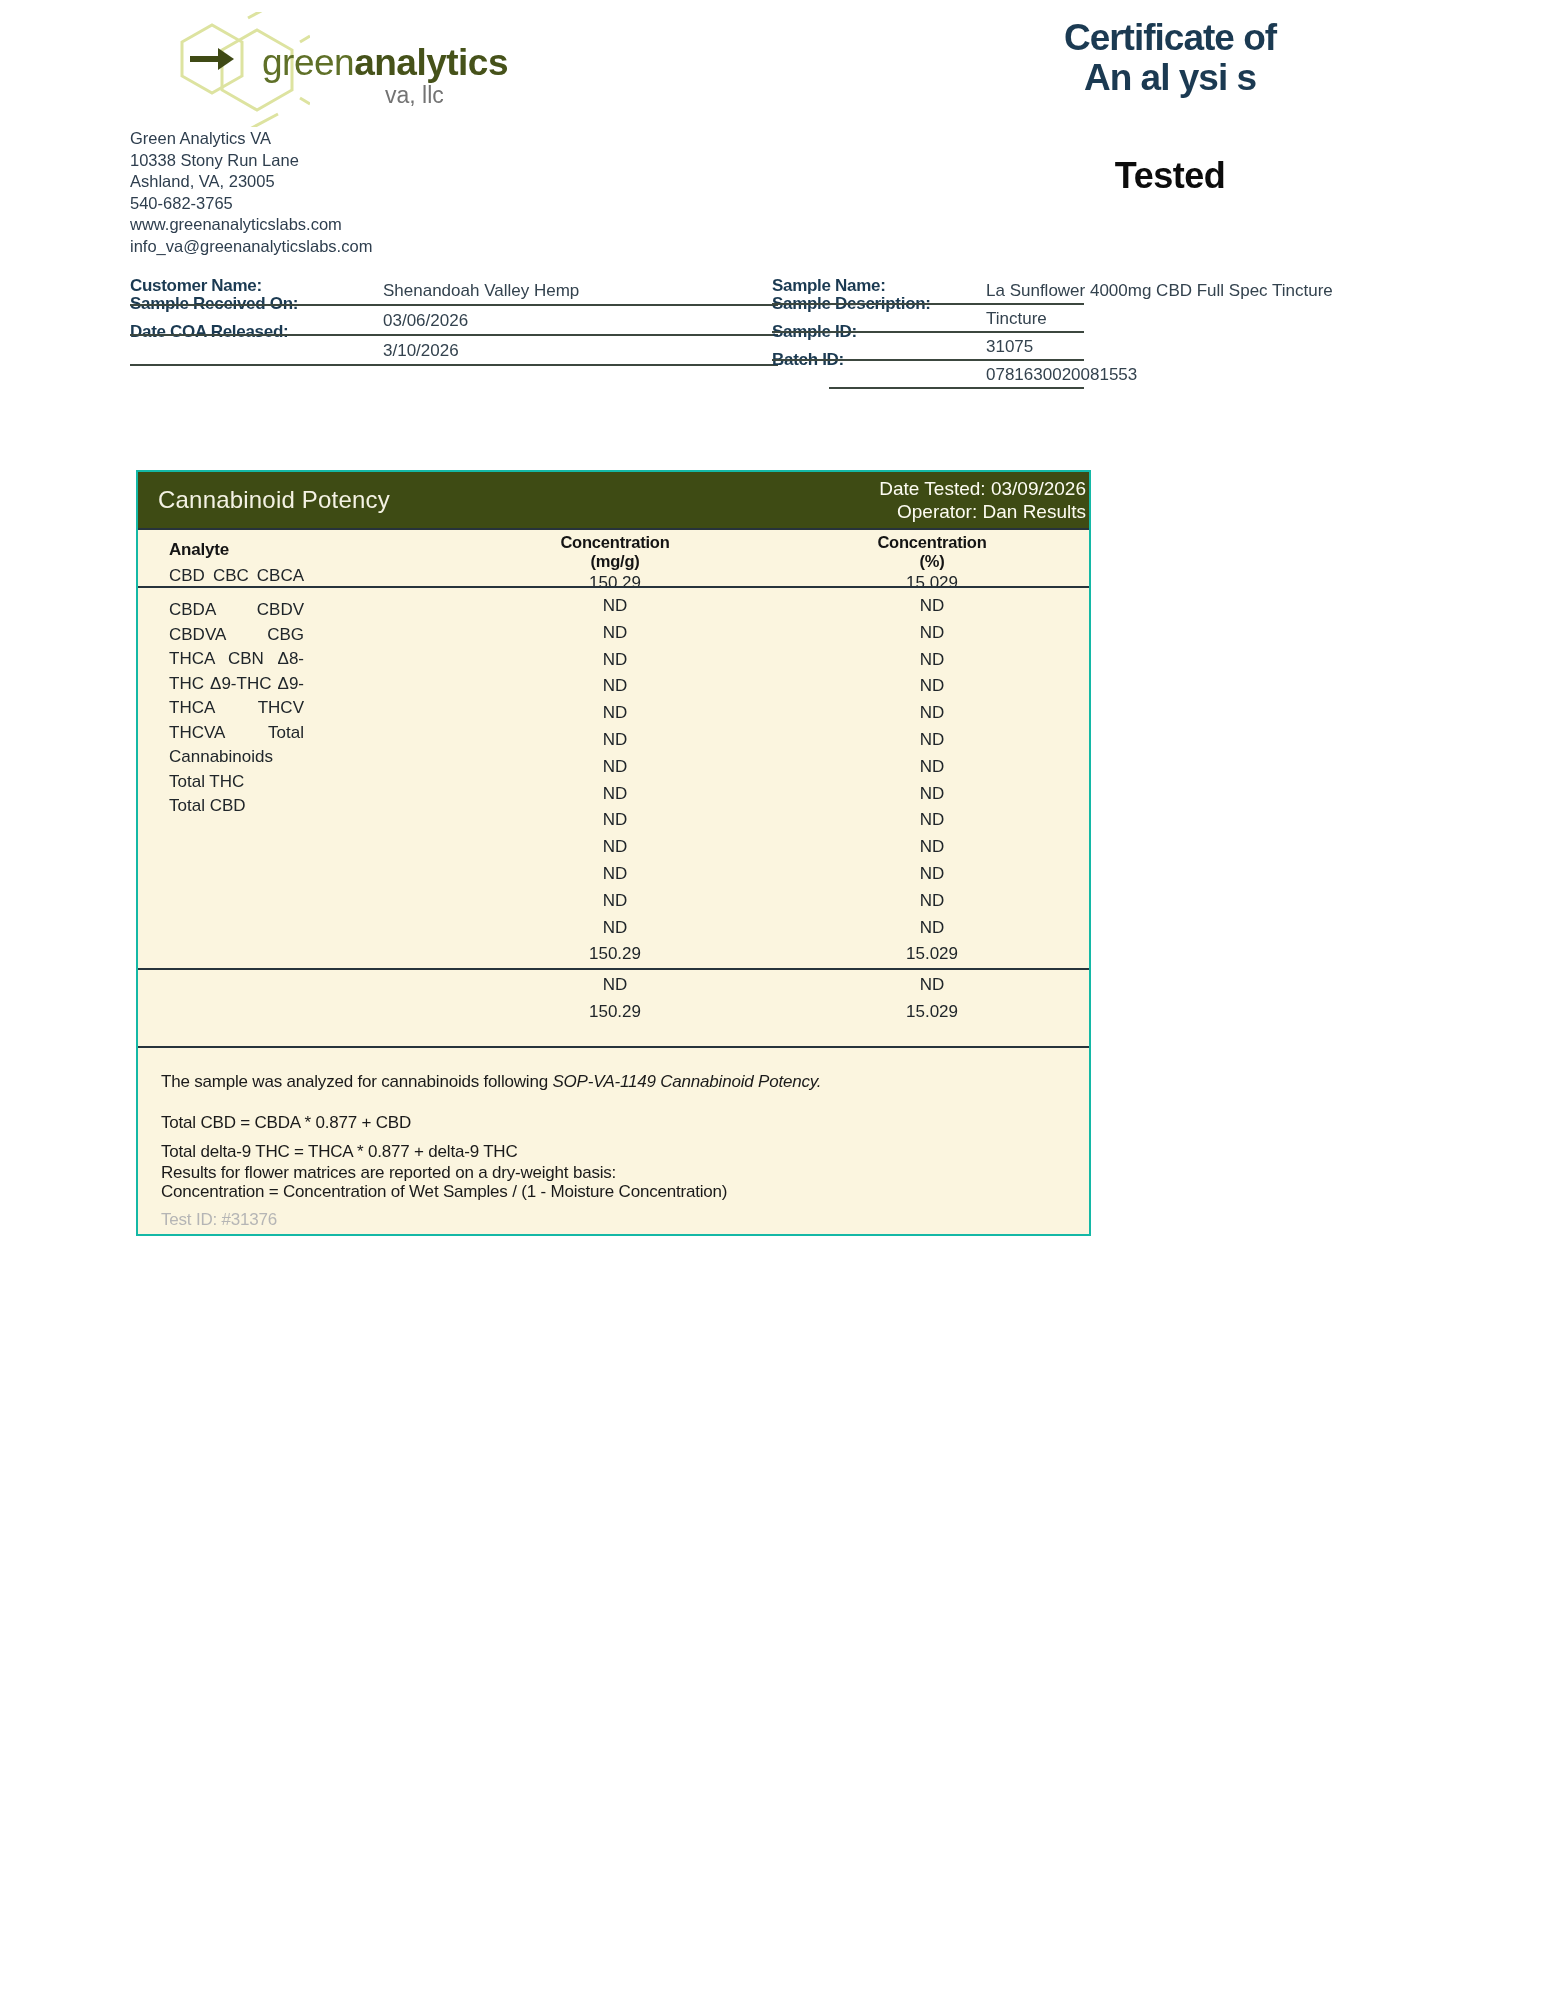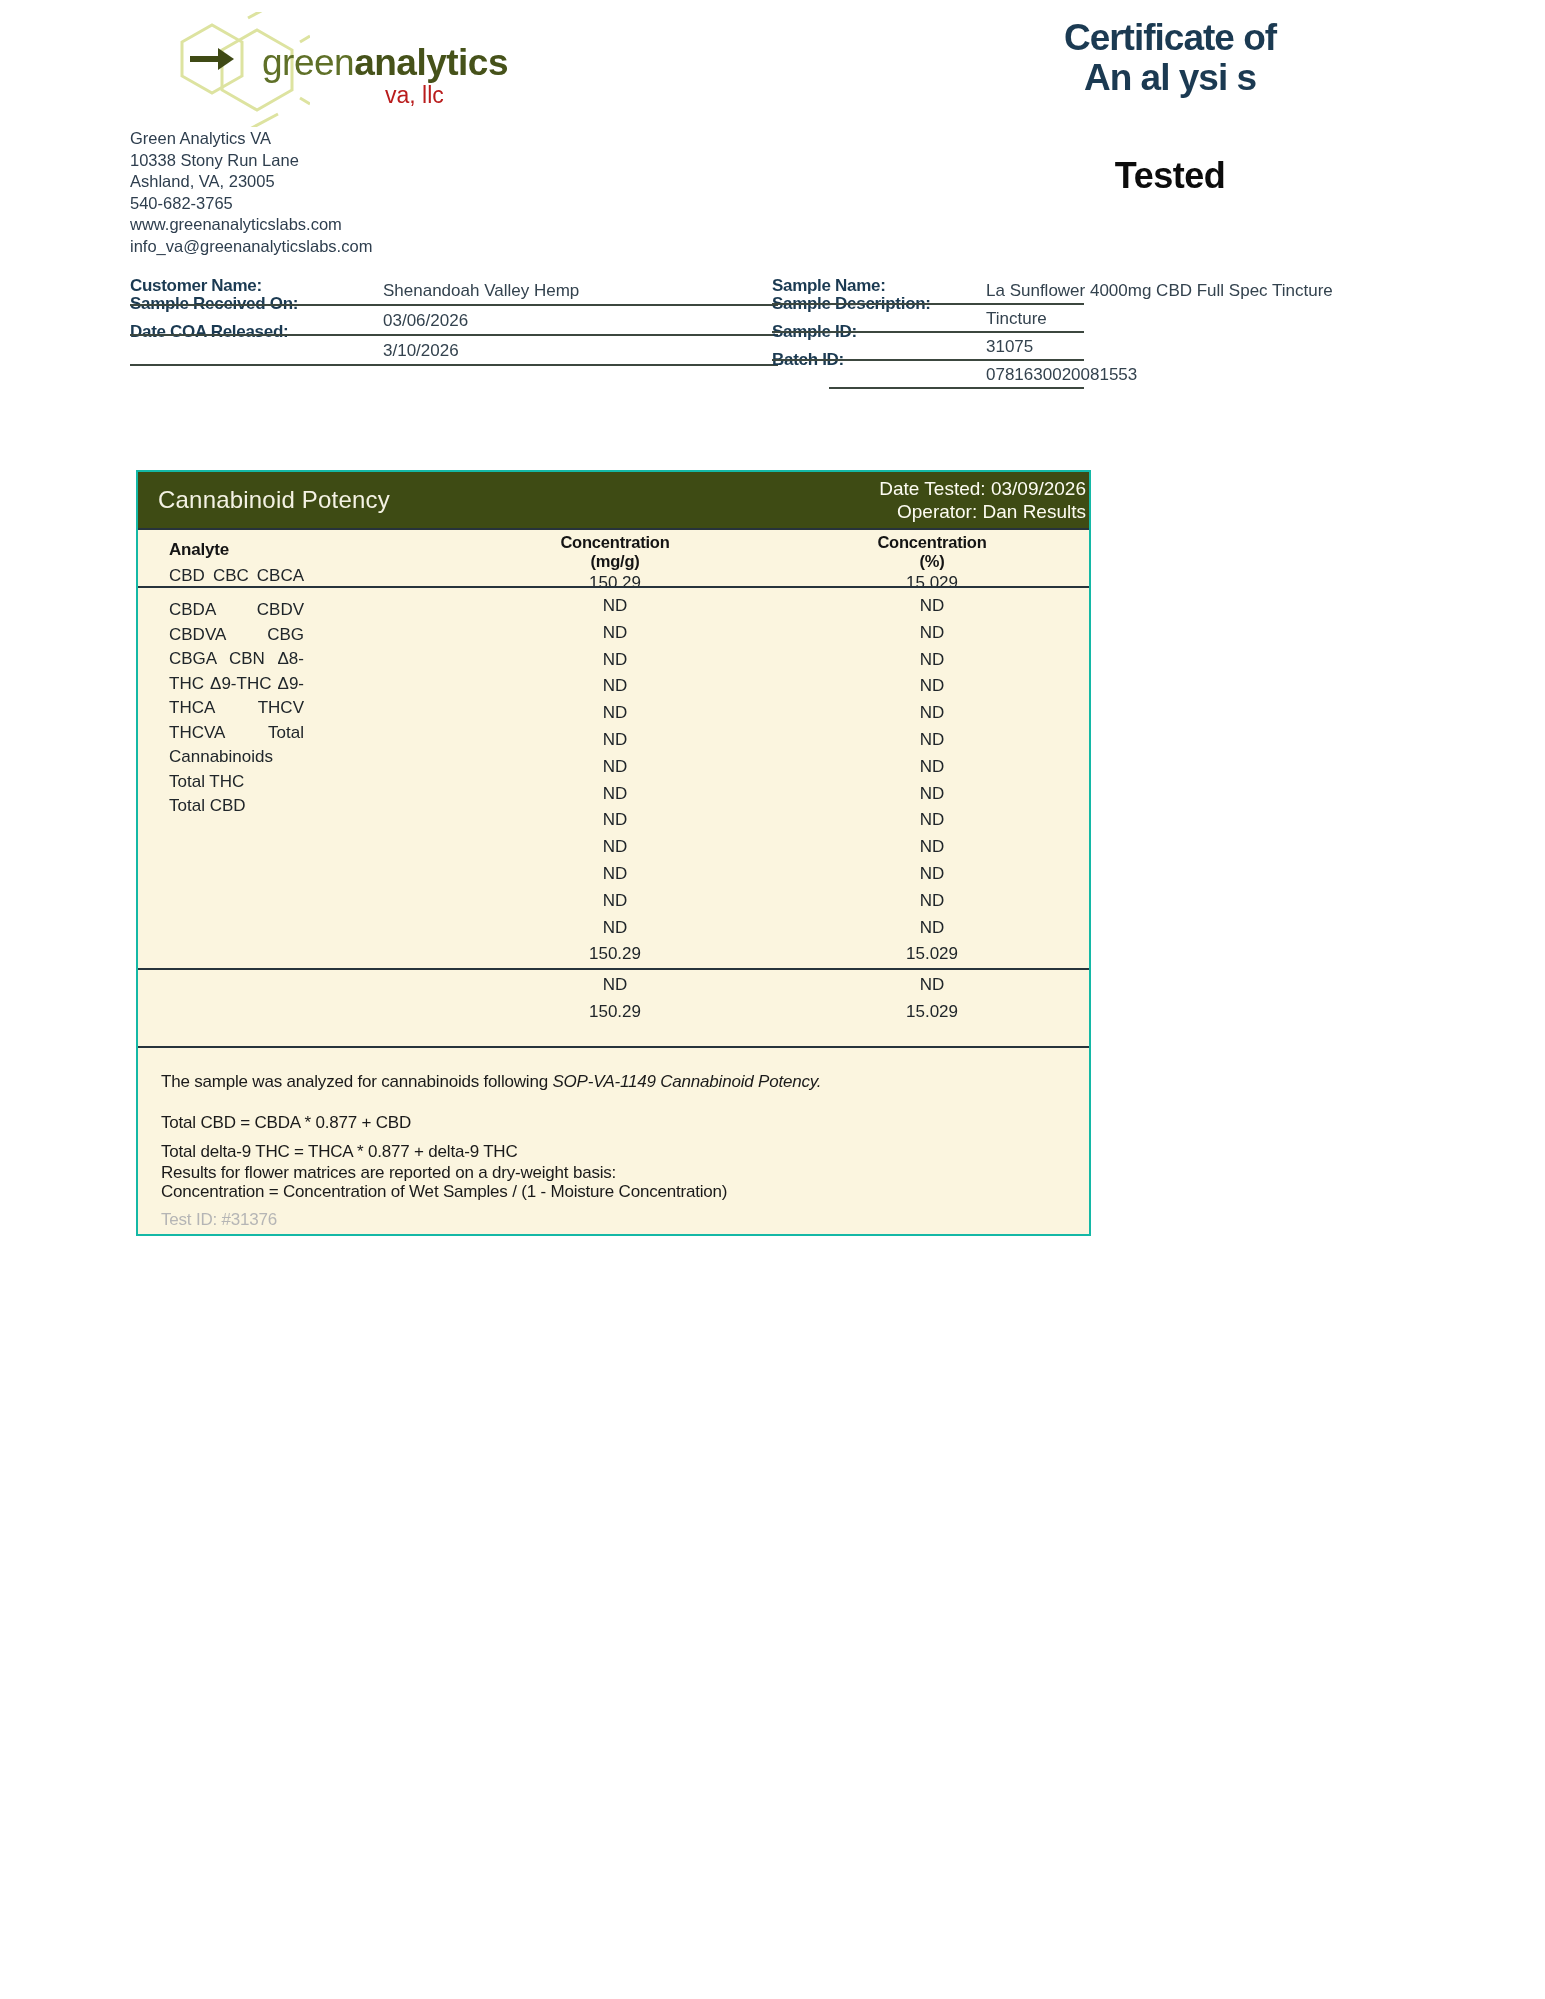--- a/index.html
+++ b/index.html
@@ -6,21 +6,21 @@
   .page{
     position:relative;width:1545px;height:1443px;background:#ffffff;overflow:hidden;
     font-family:"Liberation Sans", sans-serif;color:#2e3e4e;
   }
   
   .logo{position:absolute;left:160px;top:12px;width:420px;height:115px;}
   .logo svg{position:absolute;left:0;top:0;}
   .wordmark{position:absolute;left:102px;top:30px;white-space:nowrap;font-size:37px;letter-spacing:-0.5px;}
   .wm-green{color:#5f7028;font-weight:400;}
   .wm-analytics{color:#46521a;font-weight:bold;}
-  .wm-sub{position:absolute;left:225px;top:70px;font-size:23px;color:#b91c1c;}
+  .wm-sub{position:absolute;left:225px;top:70px;font-size:23px;color:#737373;}
   
   .lab-address{position:absolute;left:130px;top:128px;font-size:16.5px;line-height:21.5px;color:#2e3e4e;}
   
   .coa-title{position:absolute;left:1020px;top:18px;width:300px;text-align:center;
     color:#1b3a52;font-weight:bold;font-size:37px;line-height:40px;letter-spacing:-1px;}
   .tested{position:absolute;left:1020px;top:155px;width:300px;text-align:center;
     color:#0c0c0c;font-weight:bold;font-size:36px;letter-spacing:-0.5px;}
   
   .form{position:absolute;top:276px;}
   .form-left{left:130px;width:648px;}
@@ -169,21 +169,21 @@
         <div class="h1">Concentration</div>
         <div class="h2">(%)</div>
         <div class="h-val">15.029</div>
       </div>
     </div>
 
     <div class="cols body1">
       <div class="analyte-lines">
           <div>CBDA CBDV</div>
           <div>CBDVA CBG</div>
-          <div>CBGA CBN Δ8-</div>
+          <div>THCA CBN Δ8-</div>
           <div>THC Δ9-THC Δ9-</div>
           <div>THCA THCV</div>
           <div>THCVA Total</div>
           <div>Cannabinoids</div>
           <div>Total THC</div>
           <div>Total CBD</div>
         </div>
       <div class="vals">
           <div>ND</div>
           <div>ND</div>

